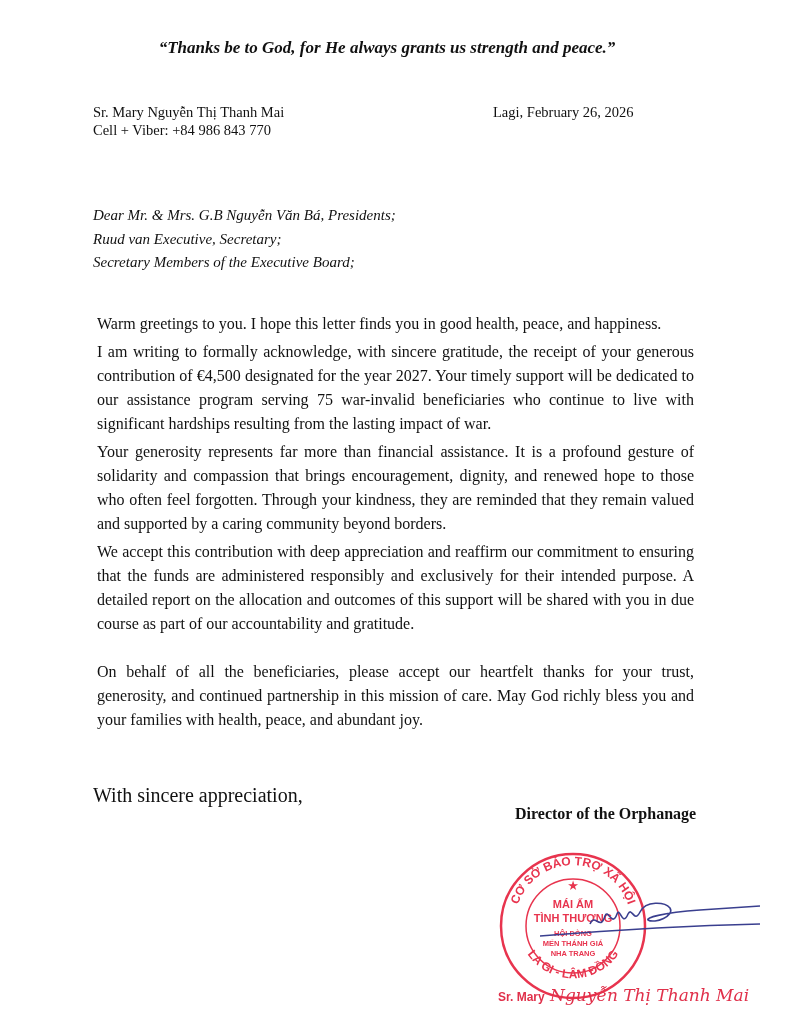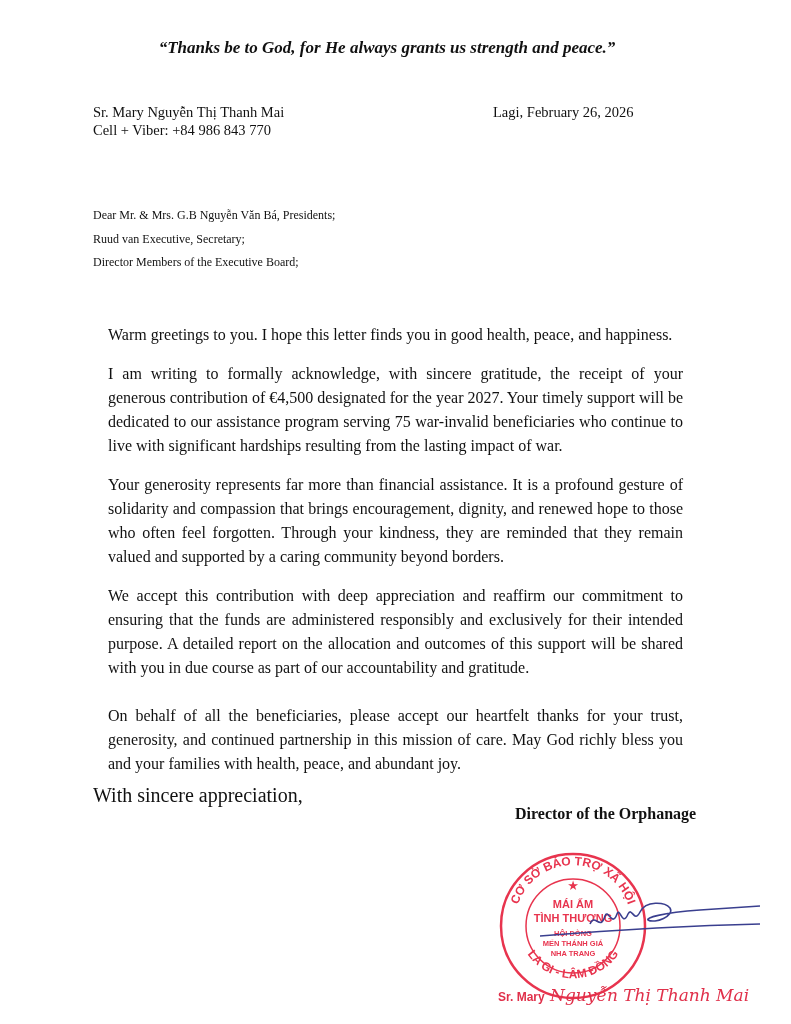--- a/index.html
+++ b/index.html
@@ -3,24 +3,24 @@
 <meta charset="utf-8">
 <style>
   html, body { margin: 0; padding: 0; background: #ffffff; }
   body { width: 791px; height: 1024px; position: relative; overflow: hidden;
          font-family: "Liberation Serif", serif; color: #111; }
   .quote { position: absolute; top: 38px; left: 0; width: 774px; text-align: center;
            font-weight: bold; font-style: italic; font-size: 17px; }
   .hdr { position: absolute; font-size: 14.5px; line-height: 18px; }
   .sender { left: 93px; top: 103px; }
   .dateline { left: 493px; top: 103px; }
-  .recips { position: absolute; left: 93px; top: 204px; font-size: 12px; line-height: 23.5px; }
+  .recips { position: absolute; left: 93px; top: 204px; font-size: 15px; line-height: 23.5px; font-style: italic; }
   .body { position: absolute; left: 93px; top: 308px; width: 605px; font-size: 16px;
           line-height: 24px; text-align: justify; }
-  .body p { margin: 15px; }
+  .body p { margin: 4px; }
   .body p.gap { margin-top: 24px; }
   .closing { position: absolute; left: 93px; top: 784px; font-size: 20px; }
   .title-sig { position: absolute; left: 515px; top: 805px; font-size: 16px; font-weight: bold; }
   .stamp { position: absolute; left: 470px; top: 828px; width: 300px; height: 196px; }
   .sig-name { position: absolute; left: 498px; top: 985px; color: #e0304a;
               font-family: "DejaVu Serif", serif; font-style: italic; font-size: 17px; }
   .sig-name .small { font-size: 12px; font-style: normal; font-family: "Liberation Sans", sans-serif; font-weight: bold; }
 </style>
 </head>
 <body>
@@ -29,21 +29,21 @@
 
 <div class="hdr sender">
   <div>Sr. Mary Nguyễn Thị Thanh Mai</div>
   <div>Cell + Viber: +84 986 843 770</div>
 </div>
 <div class="hdr dateline">Lagi, February 26, 2026</div>
 
 <div class="recips">
   <div>Dear Mr. &amp; Mrs. G.B Nguyễn Văn Bá, Presidents;</div>
   <div>Ruud van Executive, Secretary;</div>
-  <div>Director Members of the Executive Board;</div>
+  <div>Secretary Members of the Executive Board;</div>
 </div>
 
 <div class="body">
   <p>Warm greetings to you. I hope this letter finds you in good health, peace, and happiness.</p>
   <p>I am writing to formally acknowledge, with sincere gratitude, the receipt of your generous contribution of €4,500 designated for the year 2027. Your timely support will be dedicated to our assistance program serving 75 war-invalid beneficiaries who continue to live with significant hardships resulting from the lasting impact of war.</p>
   <p>Your generosity represents far more than financial assistance. It is a profound gesture of solidarity and compassion that brings encouragement, dignity, and renewed hope to those who often feel forgotten. Through your kindness, they are reminded that they remain valued and supported by a caring community beyond borders.</p>
   <p>We accept this contribution with deep appreciation and reaffirm our commitment to ensuring that the funds are administered responsibly and exclusively for their intended purpose. A detailed report on the allocation and outcomes of this support will be shared with you in due course as part of our accountability and gratitude.</p>
   <p class="gap">On behalf of all the beneficiaries, please accept our heartfelt thanks for your trust, generosity, and continued partnership in this mission of care. May God richly bless you and your families with health, peace, and abundant joy.</p>
 </div>
 

